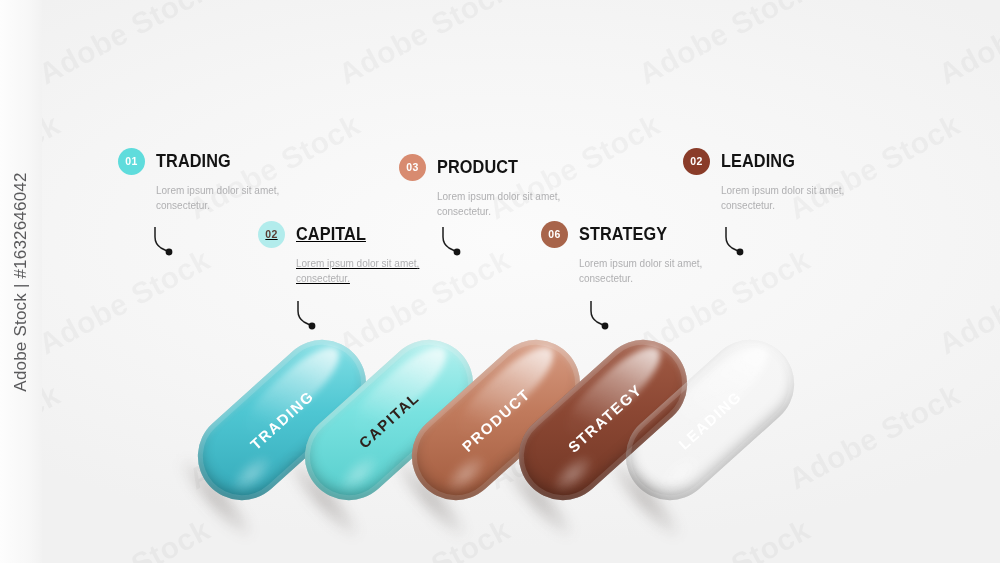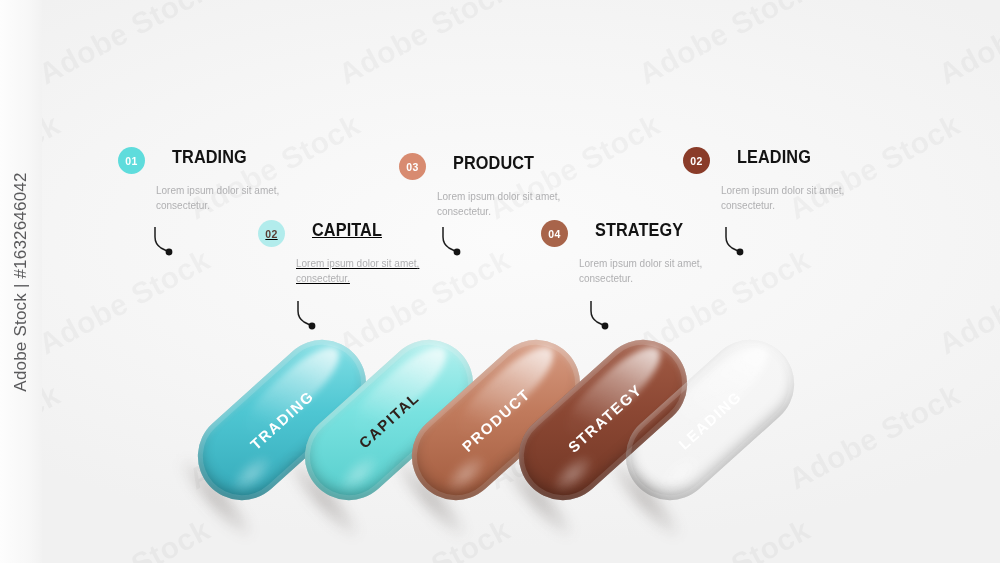--- a/index.html
+++ b/index.html
@@ -94,22 +94,22 @@
   }
 
   
   .step {
     position: absolute;
     z-index: 12;
     width: 180px;
   }
   .step-head {
     display: flex;
-    align-items: flex-start;
-    gap: 27px;
+    align-items: center;
+    gap: 11px;
     height: 28px;
   }
   .badge {
     width: 27px;
     height: 27px;
     border-radius: 50%;
     flex: 0 0 27px;
     display: flex;
     align-items: center;
     justify-content: center;
@@ -294,21 +294,21 @@
   </div>
   <div class="connector" style="left:440px; top:225px;">
     <svg width="34" height="34" viewBox="0 0 34 34">
       <path d="M3 2 L3 12 Q3 19 9 23 L15 26" stroke="#1d1d1d" stroke-width="1.5" fill="none"></path>
       <circle cx="17" cy="27" r="3.4" fill="#141414"></circle>
     </svg>
   </div>
 
   <div class="step" style="left:541px; top:220px;">
     <div class="step-head">
-      <div class="badge" style="background: rgb(168, 100, 74); color: rgb(255, 255, 255);">04</div>
+      <div class="badge" style="background: rgb(168, 100, 74); color: rgb(255, 255, 255);">06</div>
       <div class="step-title">STRATEGY</div>
     </div>
     <div class="step-desc">Lorem ipsum dolor sit amet, consectetur.</div>
   </div>
   <div class="connector" style="left:588px; top:299px;">
     <svg width="34" height="34" viewBox="0 0 34 34">
       <path d="M3 2 L3 12 Q3 19 9 23 L15 26" stroke="#1d1d1d" stroke-width="1.5" fill="none"></path>
       <circle cx="17" cy="27" r="3.4" fill="#141414"></circle>
     </svg>
   </div>

